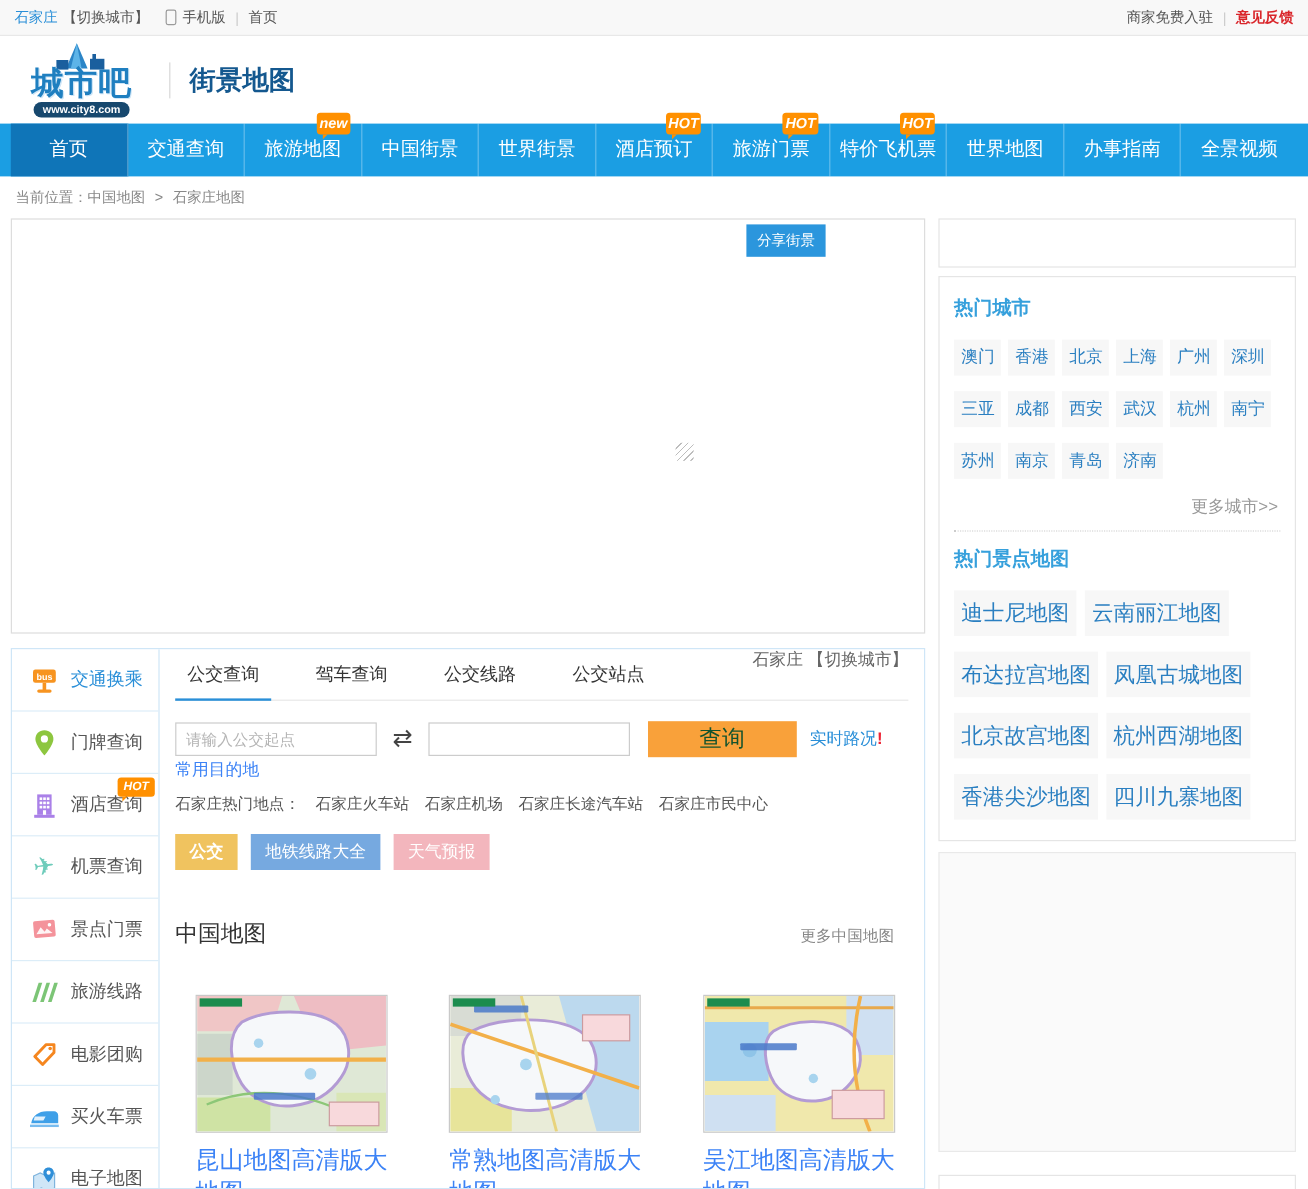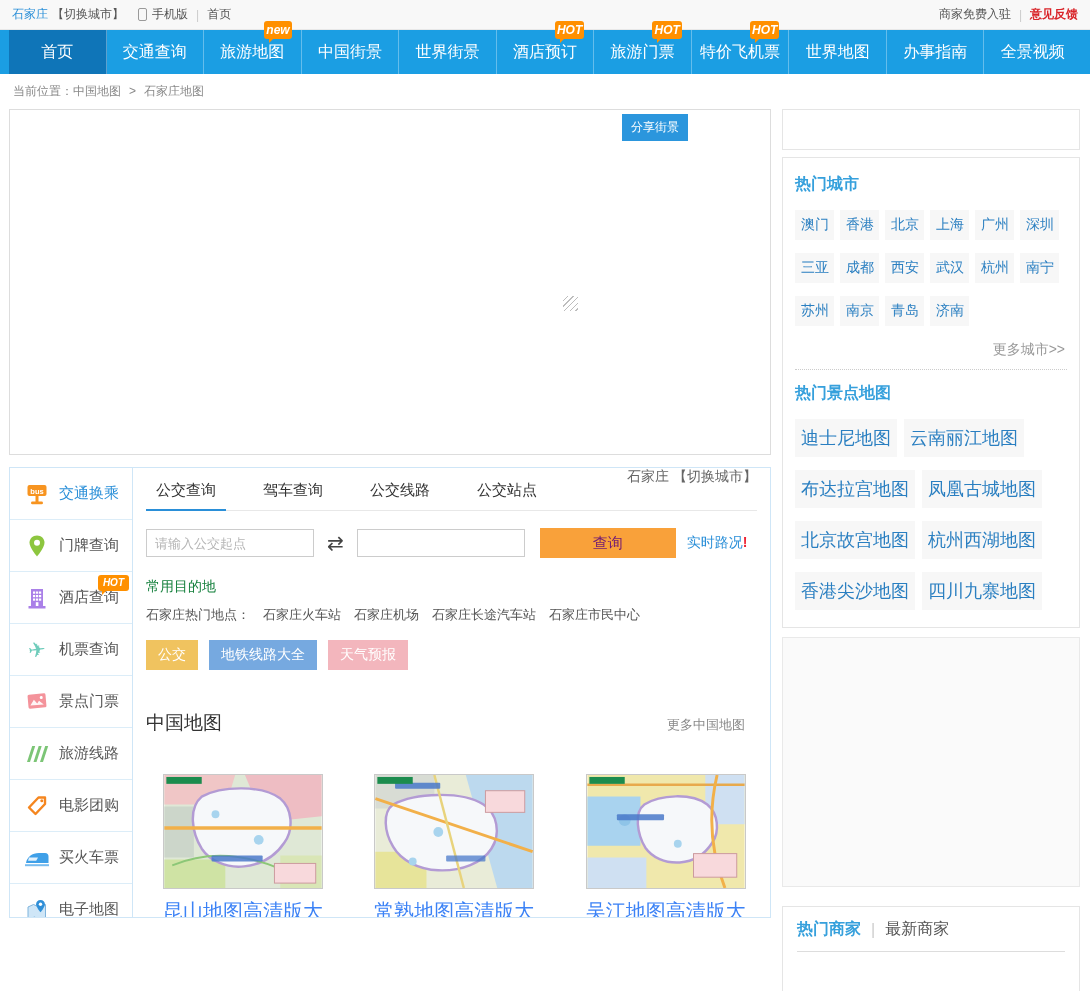--- a/index.html
+++ b/index.html
@@ -59,25 +59,25 @@
   .tabs-row{display:flex;height:43px;border-bottom:1px solid #e8e8e8}
   .tab{font-size:15px;color:#333;padding:0 10px;margin-right:27px;height:43px;line-height:43px;cursor:pointer}
   .tab.active{border-bottom:2px solid #2a8fd8;height:43px}
   .tabs-right{margin-left:auto;font-size:14px;color:#666}
   .tabs-right span{cursor:pointer}
 
   .form-row{display:flex;align-items:center;margin-top:17px}
   .txt-input{width:168px;height:28px;border:1px solid #ccc;padding:0 8px;font-size:13px;color:#0c4a6e;outline:none}
   .txt-input::placeholder{color:#b5b5b5}
   .swap{font-size:20px;color:#444;margin:0 13px;cursor:pointer;line-height:1}
-  .search-btn{width:136px;height:30px;background:#f9a13a;color:#701a75;border:none;font-size:15px;margin-left:15px;cursor:pointer}
+  .search-btn{width:124px;height:30px;background:#f9a13a;color:#14532d;border:none;font-size:19px;margin-left:15px;cursor:pointer}
   .traffic{margin-left:11px;font-size:14px;color:#2a8fd8;cursor:pointer}
   .traffic-mark{color:#e23;font-weight:bold}
 
-  .common-title{margin-top:20px;font-size:14px;color:#15803d}
+  .common-title{margin-top:2px;font-size:14px;color:#3b82f6}
   .places{margin-top:10px;font-size:13px;color:#555;display:flex;gap:13px;flex-wrap:wrap}
   .places .place{cursor:pointer}
   .qtags{margin-top:16px;display:flex;gap:11px}
   .qtag{color:#fff;font-size:14px;padding:6px 12px;cursor:pointer}
 
   .cnmaps-head{display:flex;align-items:baseline;margin-top:40px}
   .cnmaps-title{font-size:19px;color:#333}
   .cnmaps-more{margin-left:auto;font-size:13px;color:#888;margin-right:12px;cursor:pointer}
   .thumbs{display:flex;gap:40px;margin-top:38px;padding-left:17px}
   .thumbs figure{margin:0}
@@ -115,20 +115,34 @@
       <span class="sep">|</span>
       <span class="tb-link">首页</span>
     </div>
     <div class="topbar-right">
       <span class="tb-link">商家免费入驻</span>
       <span class="sep">|</span>
       <span class="feedback" style="color: rgb(217, 37, 42);">意见反馈</span>
     </div>
   </div>
 
+  <div class="header">
+    <div class="logo">
+      <svg width="56" height="28" viewBox="0 0 56 28">
+        <path d="M24 1l9 21H15z" fill="#2b85c7"></path>
+        <path d="M24 1l4 21h-9z" fill="#5db4e8"></path>
+        <rect x="7" y="15" width="10" height="8" fill="#1a5f9e"></rect>
+        <rect x="35" y="14" width="12" height="9" fill="#1a5f9e"></rect>
+        <rect x="37" y="10" width="3" height="5" fill="#1a5f9e"></rect>
+      </svg>
+      <div class="logo-zh">城市吧</div>
+      <div class="logo-url">www.city8.com</div>
+    </div>
+    <div class="site-name">街景地图</div>
+  </div>
 
   <nav class="mainnav">
     <ul>
       <li class="active"><span>首页</span></li>
       <li><span>交通查询</span></li>
       <li><span>旅游地图</span><i class="nav-badge">new</i></li>
       <li><span>中国街景</span></li>
       <li><span>世界街景</span></li>
       <li><span>酒店预订</span><i class="nav-badge">HOT</i></li>
       <li><span>旅游门票</span><i class="nav-badge">HOT</i></li>
@@ -279,21 +293,21 @@
           <div class="common-title">常用目的地</div>
           <div class="places">
             <span>石家庄热门地点：</span>
             <span class="place">石家庄火车站</span>
             <span class="place">石家庄机场</span>
             <span class="place">石家庄长途汽车站</span>
             <span class="place">石家庄市民中心</span>
           </div>
 
           <div class="qtags">
-            <span class="qtag" style="background-color: rgb(240, 195, 95);">公交</span>
+            <span class="qtag" style="background-color: rgb(240, 195, 95); font-weight: bold;">公交</span>
             <span class="qtag" style="background-color: rgb(118, 169, 224);">地铁线路大全</span>
             <span class="qtag" style="background-color: rgb(243, 182, 189);">天气预报</span>
           </div>
 
           <div class="cnmaps-head">
             <span class="cnmaps-title">中国地图</span>
             <span class="cnmaps-more">更多中国地图</span>
           </div>
 
           <div class="thumbs">

